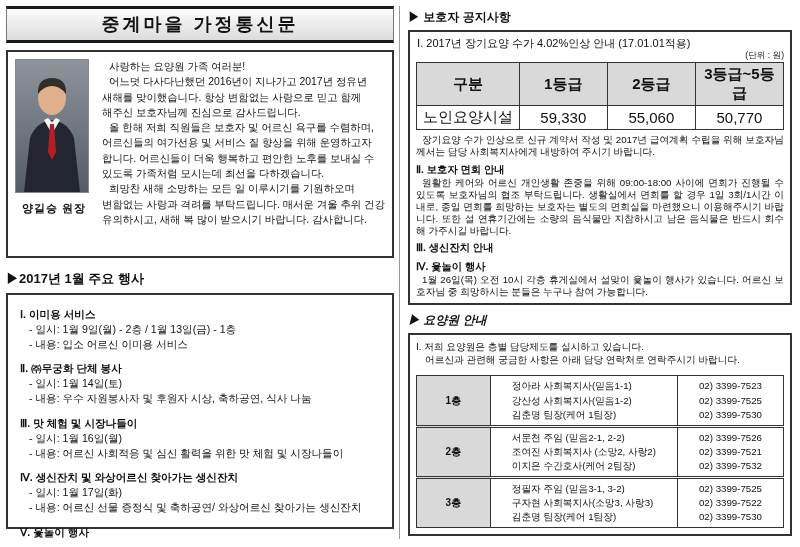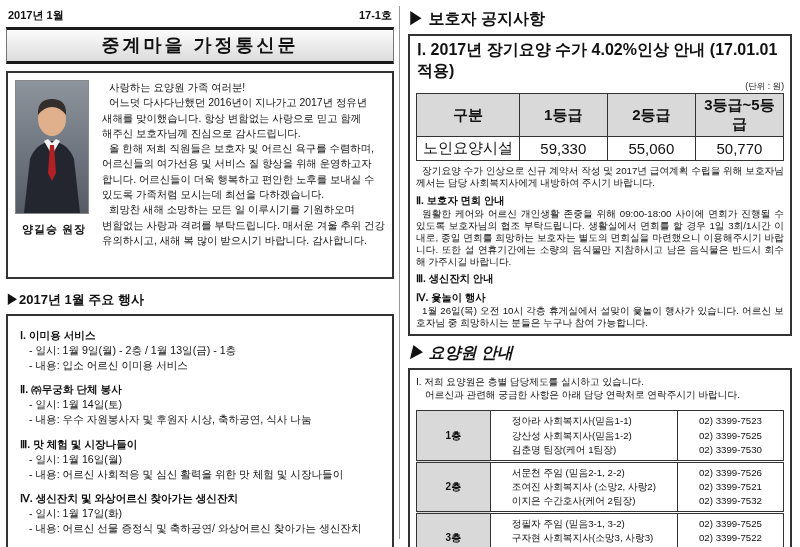--- a/index.html
+++ b/index.html
@@ -35,23 +35,23 @@
   .letter-text { flex:1; font-size:10.4px; line-height:1.47; }
   .letter-text p { margin:0; text-indent:7px; word-break:keep-all; }
 
   .events-title { font-weight:bold; font-size:13px; margin:12px 0 5px 0; }
   .events-box { border:2px solid #333; height:236px; padding:12px 10px 6px 12px; }
   .event { margin-bottom:10px; font-size:10.6px; line-height:1.4; }
   .event-title { font-weight:bold; }
   .event-line { padding-left:9px; }
 
   
-  .r-sec-title { font-weight:bold; font-size:16px; margin:3px 0 4px 0; }
+  .r-sec-title { font-weight:bold; font-size:12px; margin:3px 0 4px 0; }
   .notice-box { border:2px solid #333; padding:3px 6px 5px 6px; font-size:9.7px; }
-  .notice-heading { font-weight:bold; font-size:16px; padding:1px 0 0 1px; }
+  .notice-heading { font-weight:normal; font-size:11px; padding:1px 0 0 1px; }
   .unit-label { text-align:right; font-size:8.6px; margin-top:-1px; }
   table.grades { width:100%; border-collapse:collapse; margin:0 0 4px 0; }
   .grades th, .grades td { border:1px solid #333; text-align:center; font-size:15px; padding:2px 2px; }
   .grades th { background:#d9d9d9; font-weight:bold; width:24%; }
   .grades th.first { width:28%; }
   .notice-body { line-height:1.23; text-align:justify; margin:0; word-break:break-all; text-indent:6px; }
   .notice-sub-heading { font-weight:bold; font-size:10.3px; margin-top:5px; }
 
   .guide-box { border:2px solid #333; padding:5px 6px 6px 6px; font-size:9.7px; margin-top:2px; }
   .guide-intro { margin:0; line-height:1.35; }
@@ -63,24 +63,20 @@
   .floors .names-cell div, .floors .phones-cell div { line-height:1.45; white-space:nowrap; }
   .floors .phones-cell { width:104px; }
 </style>
 </head>
 <body>
 
 <div class="page">
 
   <div class="col-left">
 
-    <div class="lh-row">
-      <span>2017년  1월</span>
-      <span>17-1호</span>
-    </div>
 
     <div class="masthead">중계마을 가정통신문</div>
 
     <div class="letter-box">
       <div class="photo-cell">
         <div class="photo-frame">
           <svg width="72" height="132" viewBox="0 0 72 132">
             <defs>
               <linearGradient id="bgGrad" x1="0" y1="0" x2="0" y2="1">
                 <stop offset="0" stop-color="#8e949c"></stop>

